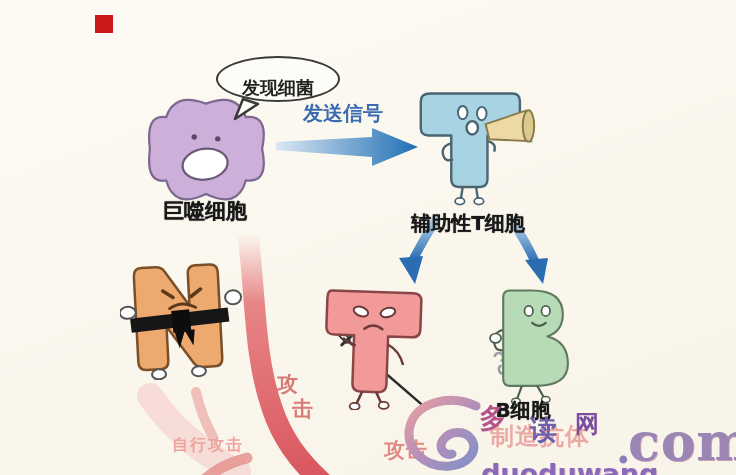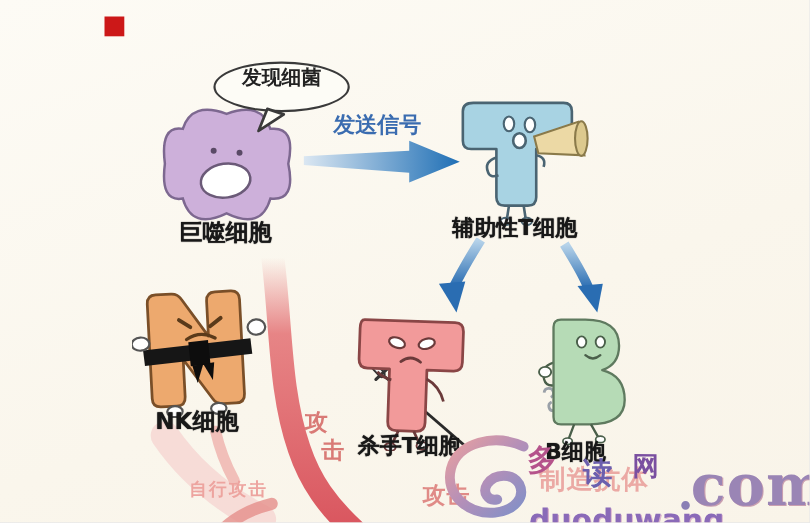--- a/index.html
+++ b/index.html
@@ -7,22 +7,22 @@
   #stage{
     position:relative; width:736px; height:475px; overflow:hidden;
     background:linear-gradient(160deg,#fdfbf5 0%, #faf6ec 60%, #f9f4e9 100%);
   }
   .abs{position:absolute;}
   
   .title-bullet{left:95px; top:15px; width:18px; height:18px; background:#cc1818; z-index:4;}
   .title-text{left:120px; top:5px; font-size:29px; font-weight:bold; color:#141414;
     letter-spacing:1px; z-index:4; text-shadow:0 0 1px #141414;}
   
-  .bubble{left:194px; top:56px; width:124px; height:46px; border:2.5px solid #3a3a3a;
-    border-radius:50%; background:#fdfcf6; display:flex; align-items:flex-start; justify-content:center;
+  .bubble{left:216px; top:56px; width:124px; height:46px; border:2.5px solid #3a3a3a;
+    border-radius:50%; background:#fdfcf6; display:flex; align-items:flex-end; justify-content:center;
     z-index:4; box-sizing:border-box;}
   .bubble span{font-size:18px; font-weight:bold; color:#222;}
   .bubble-tail{left:231px; top:97px; z-index:5;}
   
   .cell-label{font-weight:bold; color:#181818; z-index:4; text-align:center; white-space:nowrap;
     text-shadow:0 0 1px #181818;}
   
   .signal-label{left:303px; top:100px; font-size:20px; font-weight:bold; color:#3a6cb0; z-index:4;}
   .command-label{left:427px; top:232px; font-size:20px; font-weight:bold; color:#41719e; z-index:4;}
   
@@ -96,21 +96,21 @@
     <path d="M78,60 Q88,62 85,71" fill="none" stroke="#4a6472" stroke-width="2.5"></path>
     <polygon points="76,42 118,28 124,60 80,58" fill="#ecd9a5" stroke="#8a7a4a" stroke-width="2"></polygon>
     <ellipse cx="121" cy="44" rx="6" ry="16.5" fill="#dcc98e" stroke="#8a7a4a" stroke-width="2"></ellipse>
     <ellipse cx="52" cy="30" rx="5" ry="7" fill="#fff" stroke="#4a6472" stroke-width="2"></ellipse>
     <ellipse cx="72" cy="31" rx="5" ry="7" fill="#fff" stroke="#4a6472" stroke-width="2"></ellipse>
     <ellipse cx="62" cy="46" rx="6" ry="7" fill="#fff" stroke="#4a6472" stroke-width="2.5"></ellipse>
     <path d="M52,108 L50,121 M66,108 L68,121" stroke="#4a6472" stroke-width="2.5"></path>
     <ellipse cx="49" cy="123" rx="5" ry="3.5" fill="#fff" stroke="#4a6472" stroke-width="1.8"></ellipse>
     <ellipse cx="69" cy="123" rx="5" ry="3.5" fill="#fff" stroke="#4a6472" stroke-width="1.8"></ellipse>
   </svg>
-  <div class="abs cell-label" style="left:400px;top:194px;width:136px;font-size:20px;">辅助性T细胞</div>
+  <div class="abs cell-label" style="left:400px;top:210px;width:136px;font-size:20px;">辅助性T细胞</div>
 
   <svg class="abs" style="left:385px;top:216px;z-index:2;" width="175" height="75" viewBox="0 0 175 75">
     <defs>
       <linearGradient id="ag" x1="0" y1="0" x2="0" y2="1">
         <stop offset="0" stop-color="#b8d4ea"></stop>
         <stop offset="1" stop-color="#2a6db2"></stop>
       </linearGradient>
     </defs>
     <path d="M52,2 C42,18 34,32 28,44" stroke="url(#ag)" stroke-width="9" fill="none"></path>
     <polygon points="14,42 30,68 38,40" fill="#2a6db2"></polygon>
@@ -126,40 +126,38 @@
       <path d="M10,60 L108,54 L109,68 L11,74 Z" fill="#161616"></path>
       <rect x="52" y="54" width="18" height="22" fill="#0d0d0d" transform="rotate(-3 61 65)"></rect>
       <polygon points="54,76 58,92 64,75" fill="#0d0d0d"></polygon>
       <polygon points="64,75 72,90 74,74" fill="#0d0d0d"></polygon>
       <ellipse cx="8" cy="54" rx="8" ry="6" fill="#fff" stroke="#555" stroke-width="2"></ellipse>
       <ellipse cx="114" cy="44" rx="8" ry="7" fill="#fff" stroke="#555" stroke-width="2"></ellipse>
       <ellipse cx="36" cy="117" rx="7" ry="5" fill="#fff" stroke="#555" stroke-width="2"></ellipse>
       <ellipse cx="76" cy="116" rx="7" ry="5" fill="#fff" stroke="#555" stroke-width="2"></ellipse>
     </g>
   </svg>
-  <div class="abs cell-label" style="left:136px;top:369px;width:86px;font-size:21px;">NK细胞</div>
 
   <svg class="abs" style="left:316px;top:284px;z-index:2;" width="120" height="126" viewBox="0 0 120 126">
     <g transform="rotate(2 58 55)">
       <path d="M30,56 L112,122" stroke="#2a2a2a" stroke-width="2.5"></path>
       <path d="M22,48 L31,57" stroke="#333" stroke-width="7" stroke-linecap="round"></path>
       <path d="M22,48 L31,57" stroke="#f5f5f5" stroke-width="3.5" stroke-linecap="round"></path>
       <path d="M26,62 L38,50" stroke="#333" stroke-width="3" stroke-linecap="round"></path>
       <path d="M14,8 H96 Q104,8 104,16 V44 Q104,52 96,52 H72 V100 Q72,108 64,108 H46 Q38,108 38,100 V52 H18 Q10,52 10,44 V16 Q10,8 14,8 Z" fill="#f29a9a" stroke="#8a4646" stroke-width="2.5" stroke-linejoin="round"></path>
       <ellipse cx="44" cy="28" rx="7.5" ry="4.5" fill="#fff" stroke="#6b3a3a" stroke-width="2" transform="rotate(18 44 28)"></ellipse>
       <ellipse cx="71" cy="28" rx="7.5" ry="4.5" fill="#fff" stroke="#6b3a3a" stroke-width="2" transform="rotate(-18 71 28)"></ellipse>
       <path d="M48,45 Q57,38 66,45" fill="none" stroke="#6b3a3a" stroke-width="2.5" stroke-linecap="round"></path>
       <path d="M40,62 Q32,60 27,55" fill="none" stroke="#6b3a3a" stroke-width="2.5"></path>
       <path d="M72,60 Q84,66 88,80" fill="none" stroke="#6b3a3a" stroke-width="2.5"></path>
       <path d="M48,108 L42,122 M62,108 L68,120" stroke="#6b3a3a" stroke-width="2.5"></path>
       <ellipse cx="41" cy="123" rx="5" ry="3.5" fill="#fff" stroke="#6b3a3a" stroke-width="1.8"></ellipse>
       <ellipse cx="70" cy="121" rx="5" ry="3.5" fill="#fff" stroke="#6b3a3a" stroke-width="1.8"></ellipse>
     </g>
   </svg>
-  <div class="abs cell-label" style="left:316px;top:392px;width:112px;font-size:20px;">杀手T细胞</div>
 
   <svg class="abs" style="left:480px;top:282px;z-index:2;" width="106" height="126" viewBox="0 0 106 148">
     <path d="M18,56 Q4,60 8,74 Q10,82 20,80" fill="none" stroke="#4a5f4a" stroke-width="2.5"></path>
     <ellipse cx="9" cy="66" rx="6.5" ry="5.5" fill="#fff" stroke="#4a5f4a" stroke-width="2"></ellipse>
     <path d="M8,88 a5,5 0 1 1 7,5 M16,98 a5,5 0 1 0 7,5" fill="none" stroke="#9aa0a8" stroke-width="3"></path>
     <path d="M26,10 H52 Q88,10 88,38 Q88,58 70,64 Q94,70 94,96 Q94,122 56,122 H26 Q18,122 18,114 V18 Q18,10 26,10 Z" fill="#b6dbb6" stroke="#5f7a5f" stroke-width="2.5" stroke-linejoin="round"></path>
     <ellipse cx="48" cy="34" rx="5" ry="6" fill="#fff" stroke="#4a5f4a" stroke-width="2"></ellipse>
     <ellipse cx="68" cy="34" rx="5" ry="6" fill="#fff" stroke="#4a5f4a" stroke-width="2"></ellipse>
     <path d="M52,48 Q60,55 68,48" fill="none" stroke="#4a5f4a" stroke-width="2.5" stroke-linecap="round"></path>
     <path d="M40,122 L34,138 M58,122 L66,136" stroke="#4a5f4a" stroke-width="2.5"></path>

